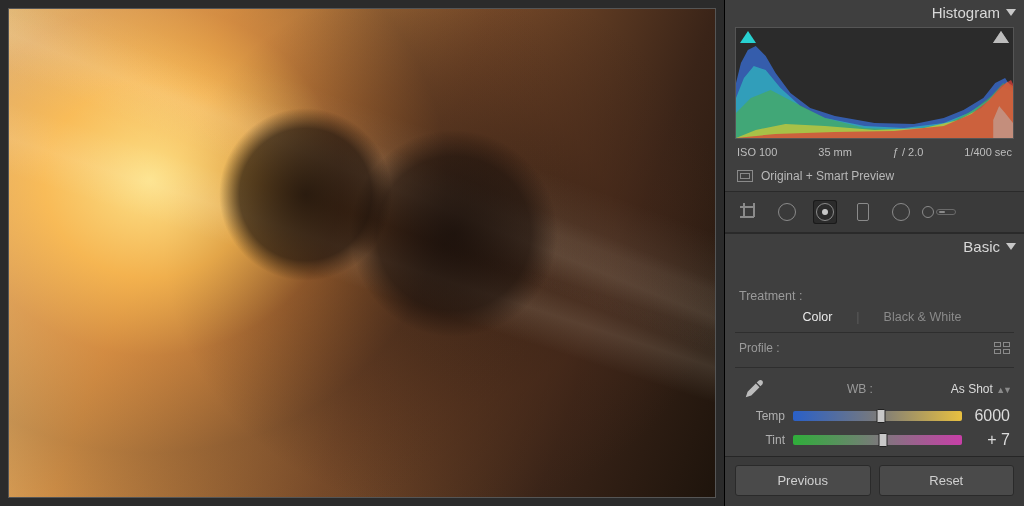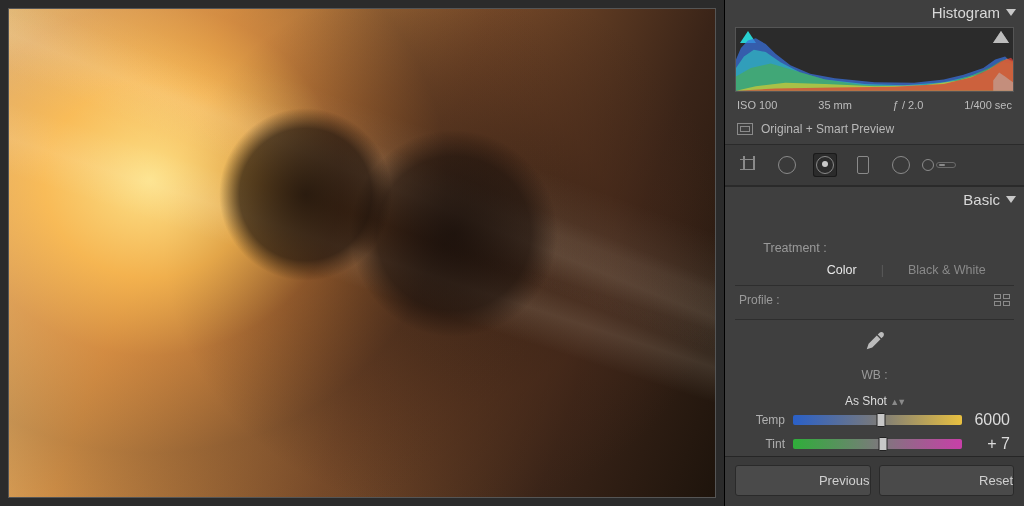--- a/index.html
+++ b/index.html
@@ -133,61 +133,61 @@
   .tool-circle{width:18px;height:18px;border:1.5px solid #8a8a8a;border-radius:50%;}
   .tool-circle.dot::after{content:"";display:block;width:6px;height:6px;border-radius:50%;background:#c8c8c8;margin:4.5px auto;}
   .tool-rect{width:12px;height:18px;border:1.5px solid #8a8a8a;border-radius:2px;}
   .tool-adj{display:flex;align-items:center;gap:2px;}
   .tool-adj .knob{width:12px;height:12px;border:1.5px solid #8a8a8a;border-radius:50%;}
   .tool-adj .bar{width:20px;height:6px;border:1px solid #6a6a6a;border-radius:3px;position:relative;}
   .tool-adj .bar::after{content:"";position:absolute;left:2px;top:1px;width:6px;height:2px;border-radius:1px;background:#8a8a8a;}
 
   
   .row {
-    display:flex; align-items:center; justify-content:center;
-    padding: 6px 6px; font-size: 12.5px;
+    display:flex; align-items:center; justify-content:flex-start;
+    padding: 6px 14px; font-size: 12.5px;
   }
   .row .lab { color:#9a9a9a; }
   .treat .opts { display:flex; gap:24px;margin-top:43px; }
   .treat .opt { color:#8a8a8a; cursor:pointer; }
   .treat .opt.active { color:#e8e8e8; }
   .divider {height:1px;background:#2e2e2e;margin:2px 10px;}
   .sep-v {color:#5a5a5a;}
 
   .profile-row { display:flex; align-items:center; padding:6px 14px 10px; gap:26px; }
   .profile-label{color:#9a9a9a;}
   .profile-val{color:#dcdcdc; flex:1;}
   .updn{font-size:9px;letter-spacing:-2px;color:#8a8a8a;}
   .grid4{display:flex;flex-direction:column;gap:2px;margin-left:auto;cursor:pointer;}
   .grid4 div{display:flex;gap:2px;}
   .grid4 span{width:7px;height:5px;border:1px solid #8a8a8a;}
 
   .wb-area{padding:4px 14px 0;}
-  .wb-top{display:flex;align-items:center;gap:12px;flex-direction:column;}
+  .wb-top{display:flex;align-items:center;gap:12px;}
   .dropper{width:30px;height:30px;display:flex;align-items:center;justify-content:center;cursor:pointer;}
   .wb-label-mid{flex:1;text-align:center;color:#9a9a9a;}
   .wb-val{color:#dcdcdc;}
   .slider-row{display:flex;align-items:center;gap:8px;padding:3px 0;}
   .slider-row .sl-lab{width:46px;text-align:right;color:#b0b0b0;font-size:12px;}
   .slider{flex:1;height:10px;border-radius:2px;position:relative;cursor:pointer;}
   .slider.temp{background:linear-gradient(90deg,#2a60c8,#7a7a7a 50%,#e8c040);}
   .slider.tint{background:linear-gradient(90deg,#2fae3a,#7a7a7a 50%,#c83fa8);}
   .thumb{position:absolute;top:-2px;width:9px;height:14px;background:#c8c8c8;border:1px solid #222;border-radius:1px;transform:translateX(-50%);}
   .slider.temp .thumb{left:52%;}
   .slider.tint .thumb{left:53%;}
   .sl-val{width:40px;text-align:right;color:#dcdcdc;font-size:16px;}
 
   
   .btn-row{
     display:flex; gap:8px; padding:8px 10px 10px;
     background:#3a3a3a; margin-top:auto;
     border-top:1px solid #262626;
   }
   .btn{
-    flex:1; text-align:right; padding:7px 0;
+    flex:1; text-align:center; padding:7px 0;
     background:#4a4a4a; color:#d0d0d0;
     border:1px solid #2a2a2a; border-radius:3px;
     font-size:13px; cursor:pointer;
   }
 </style>
 </head>
 <body>
 
 <div class="main-viewer">
   <div class="photo"></div>

